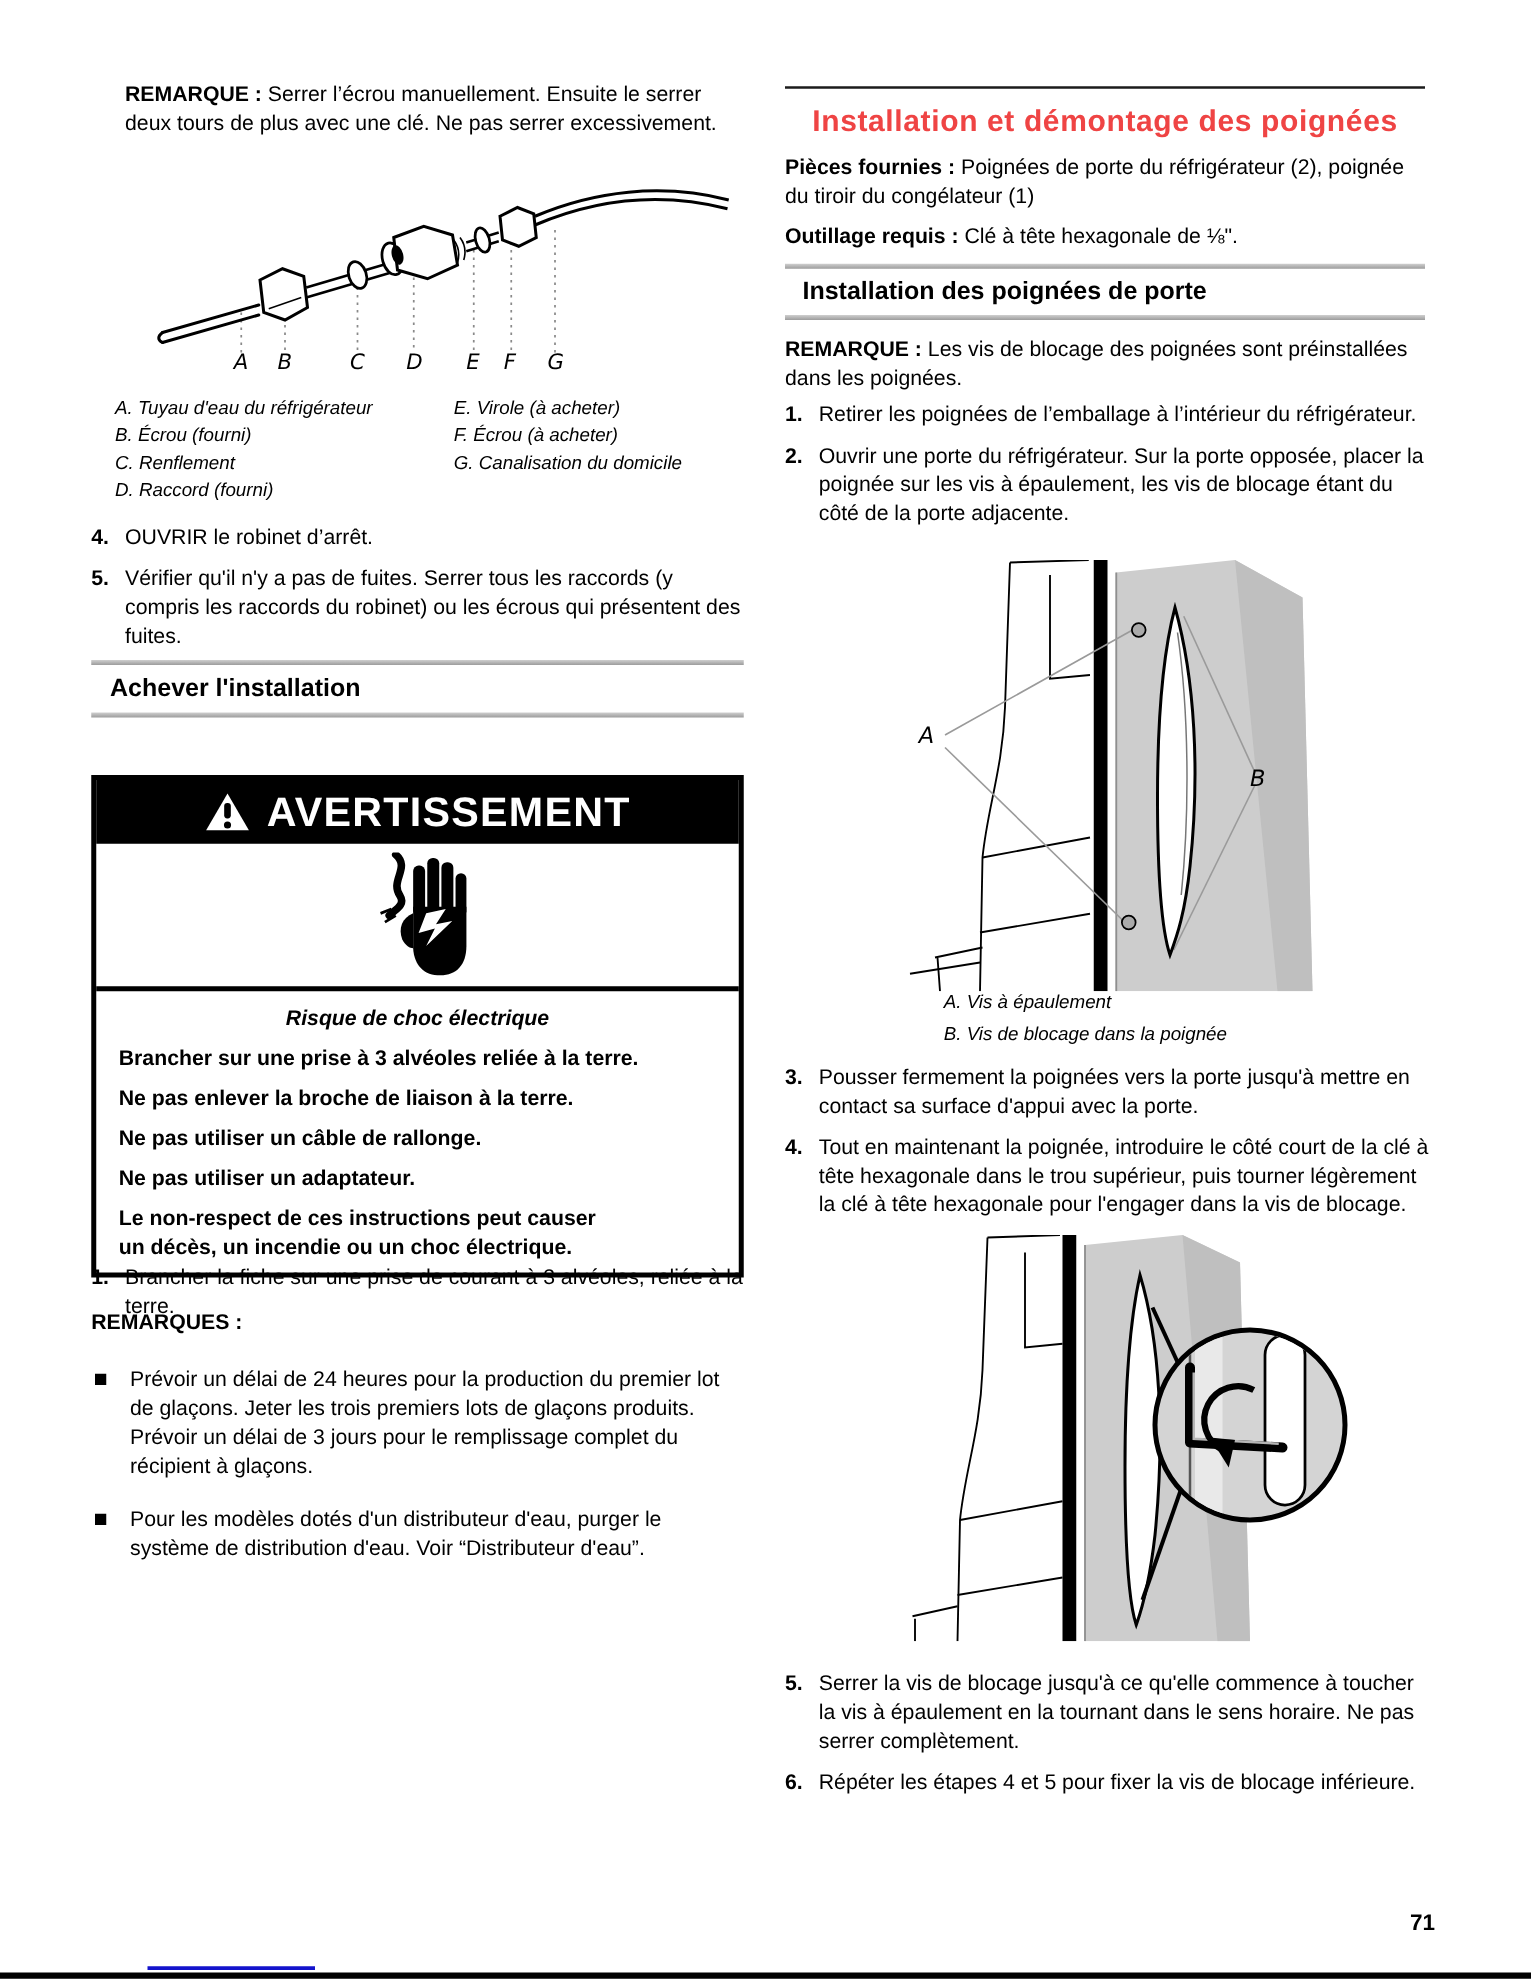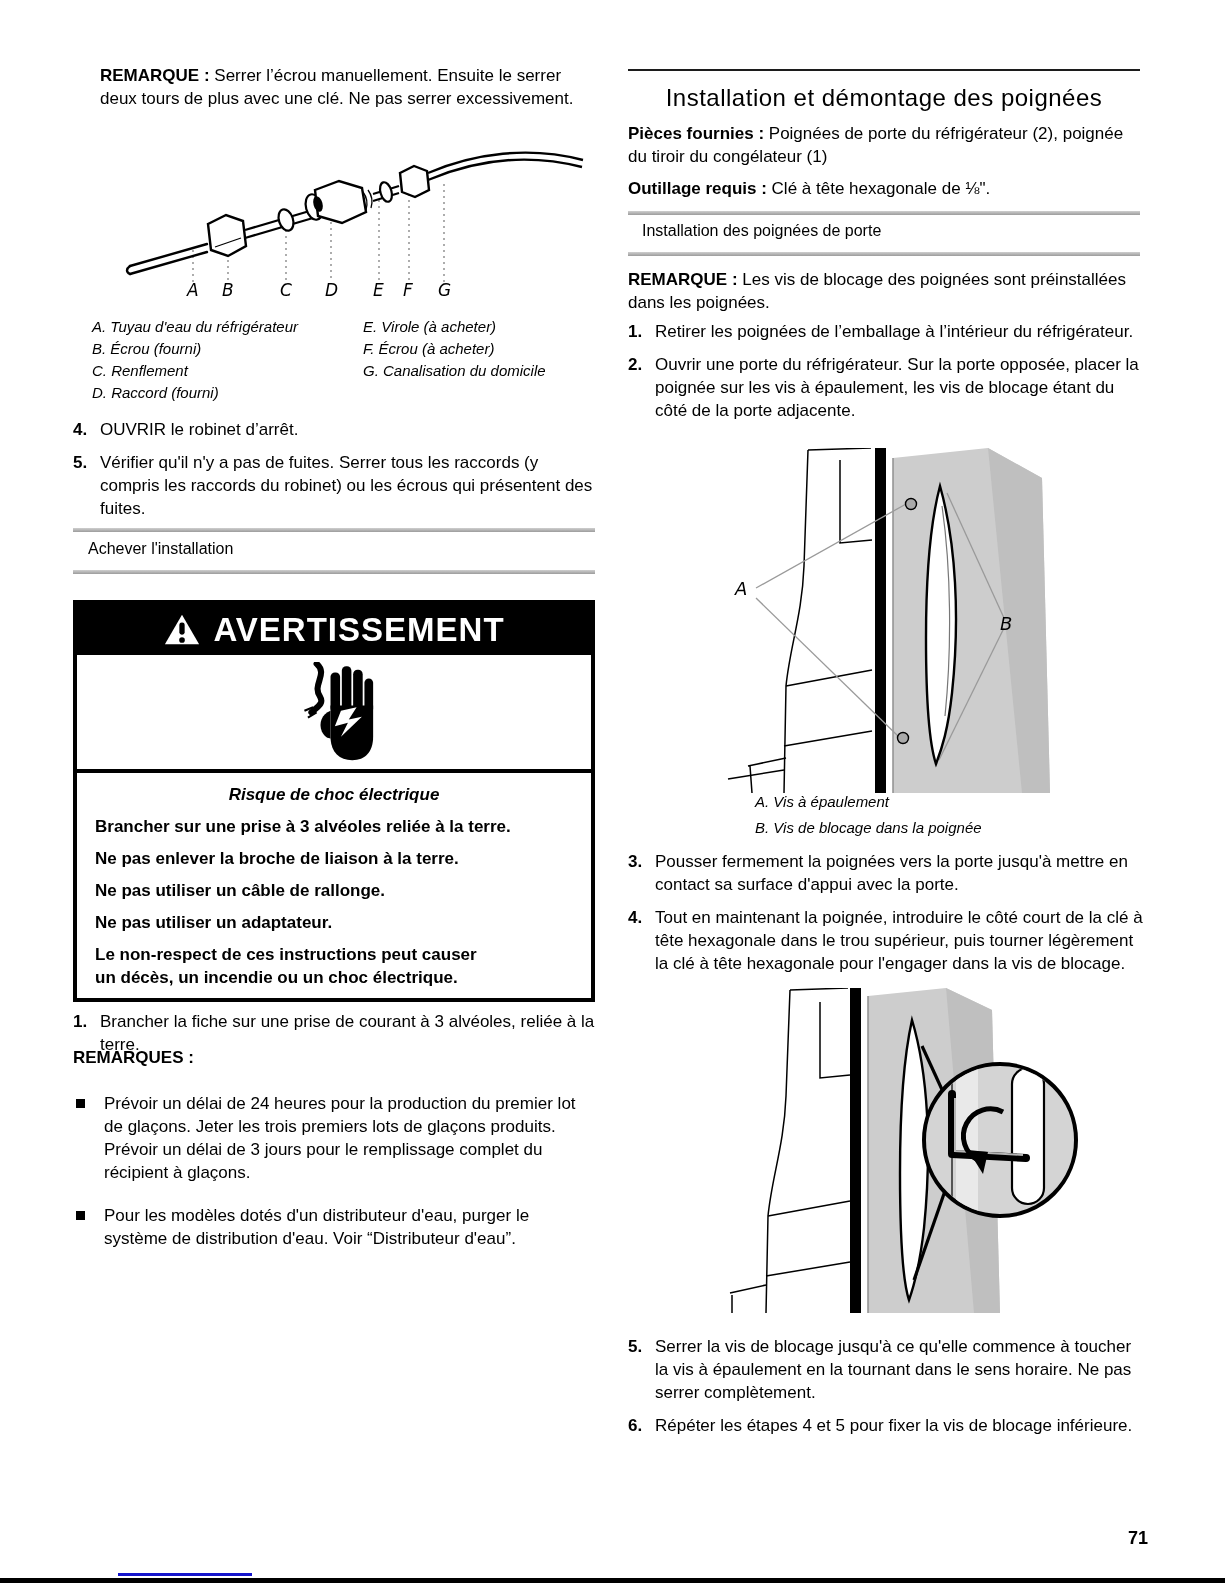--- a/index.html
+++ b/index.html
@@ -10,22 +10,22 @@
   .abs{position:absolute;}
   .step{display:flex;}
   .step .num{width:27px;flex-shrink:0;font-weight:bold;}
   .step .txt{flex:1;}
   .bullet{display:flex;margin-bottom:20px;}
   .bullet .sq{width:9px;height:9px;background:#000;margin:7px 0 0 3px;flex-shrink:0;}
   .bullet .txt{margin-left:19px;flex:1;}
   .legend{font-size:15px;line-height:22px;font-style:italic;}
   .diag-letter{position:absolute;font-size:17px;font-style:italic;font-family:"DejaVu Sans",sans-serif;}
   .grayrule{height:4px;background:linear-gradient(#cfcfcf,#9c9c9c);}
-  .sec-title{font-size:16px;font-weight:normal;}
-  .main-title{font-size:24px;font-weight:normal;color:#000000;text-align:center;white-space:nowrap;
+  .sec-title{font-size:20px;font-weight:bold;}
+  .main-title{font-size:24px;font-weight:bold;color:#ef4444;text-align:center;white-space:nowrap;
               letter-spacing:0.5px;}
   
   .warnbox{border:4px solid #000;background:#fff;}
   .warnhead{background:#000;color:#fff;height:51px;display:flex;align-items:center;justify-content:center;}
   .warnhead .wtitle{font-size:33px;font-weight:bold;letter-spacing:1px;margin-left:12px;}
   .iconpanel{height:114px;border-bottom:4px solid #000;display:flex;align-items:center;justify-content:center;}
   .warntext{padding:10px 18px 0 18px;font-weight:bold;font-size:17px;line-height:23px;}
   .warntext .risk{text-align:center;margin-bottom:9px;font-style:italic;}
   .warn-line{margin-bottom:9px;white-space:pre-line;}
   .caption{font-size:15px;line-height:26px;font-style:italic;}
@@ -118,21 +118,21 @@
     <div class="step">
       <span class="num">5.</span>
       <span class="txt">Vérifier qu'il n'y a pas de fuites. Serrer tous les raccords (y compris les raccords du robinet) ou les écrous qui présentent des fuites.</span>
     </div>
   </div>
 
   <div class="abs grayrule" style="top:528px;left:73px;width:522px;"></div>
   <div class="abs sec-title" style="top:540px;left:88px;">Achever l'installation</div>
   <div class="abs grayrule" style="top:570px;left:73px;width:522px;"></div>
 
-  <div class="abs warnbox" style="top:600px;left:73px;width:514px;">
+  <div class="abs warnbox" style="top:620px;left:73px;width:514px;">
     <div class="warnhead">
       <svg width="38" height="34" viewBox="0 0 40 34">
         <polygon points="20,1 38,32 2,32" fill="#fff"></polygon>
         <rect x="17.2" y="9" width="5.6" height="13" rx="2.6" fill="#000"></rect>
         <circle cx="20" cy="27.5" r="3" fill="#000"></circle>
       </svg>
       <span class="wtitle">AVERTISSEMENT</span>
     </div>
     <div class="iconpanel">
       <svg width="96" height="100" viewBox="0 0 100 115">

